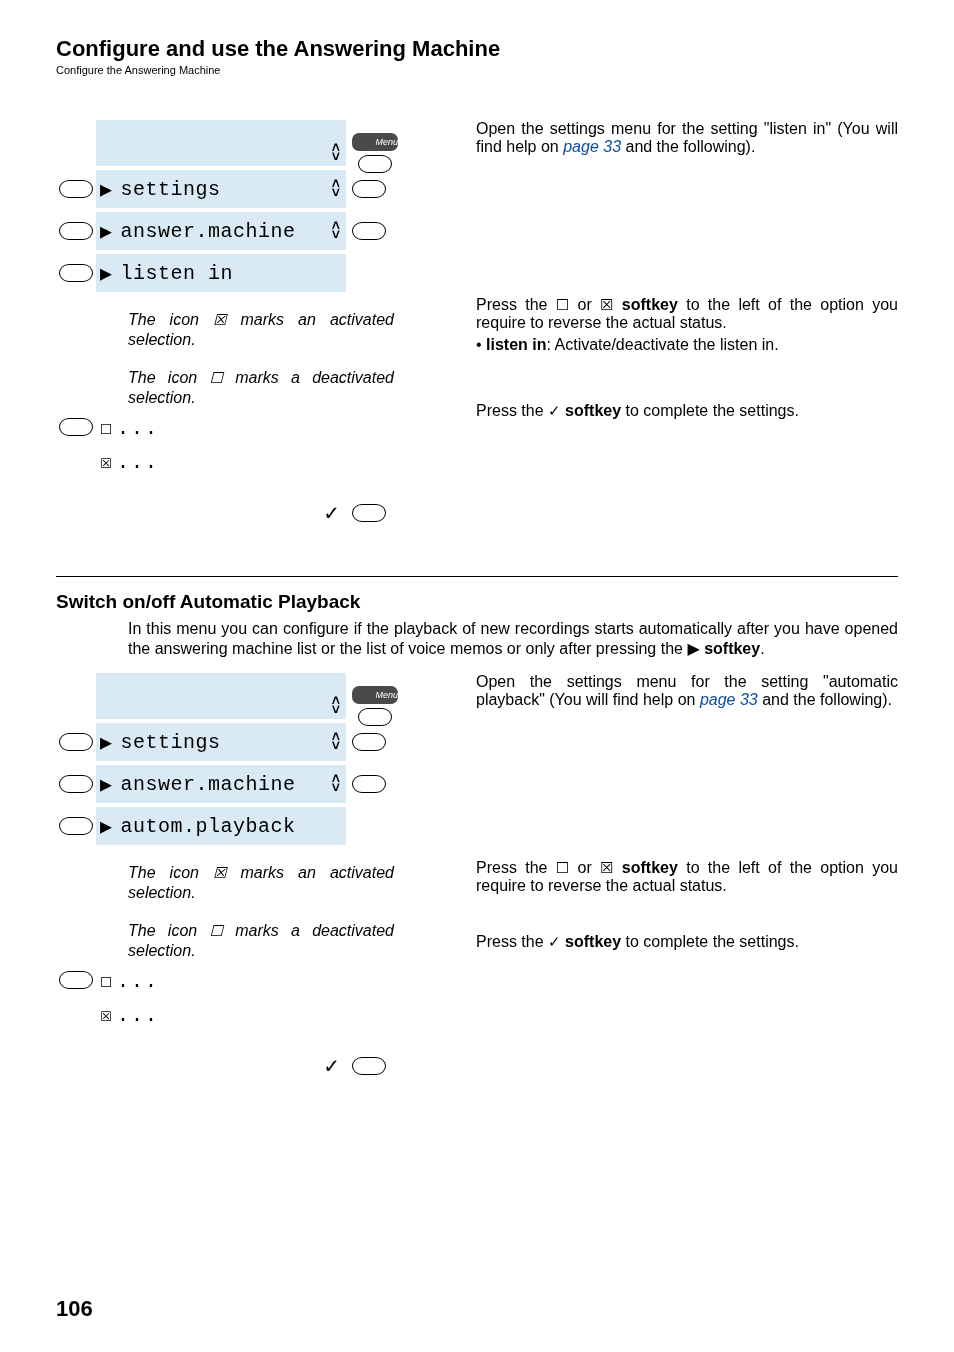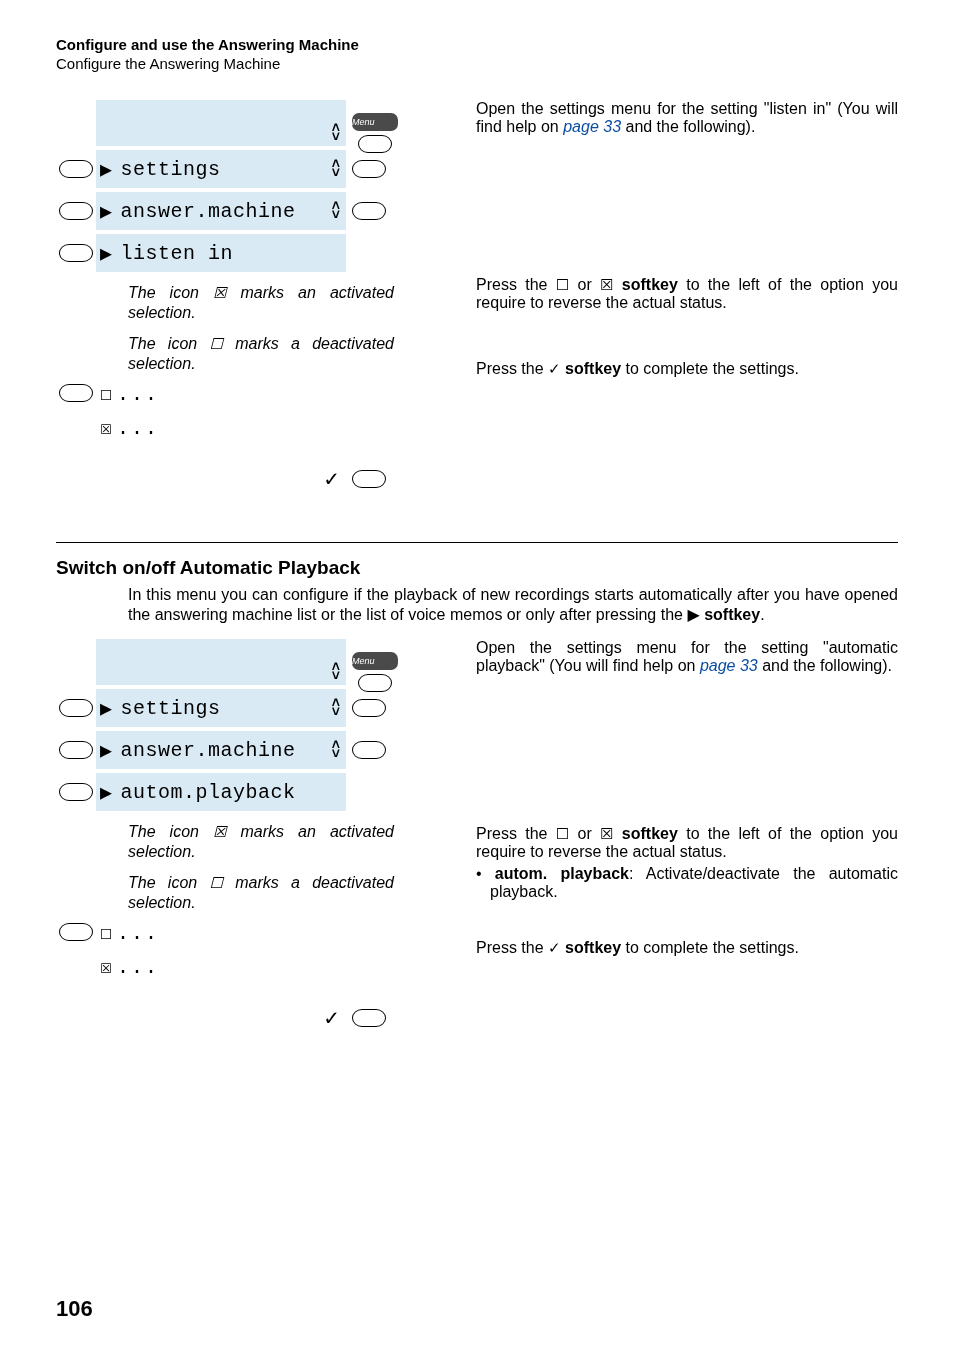--- a/index.html
+++ b/index.html
@@ -5,22 +5,22 @@
   * { box-sizing: border-box; margin: 0; padding: 0; }
   body {
     width: 954px;
     height: 1352px;
     background: #fff;
     font-family: Arial, Helvetica, sans-serif;
     color: #000;
     padding: 36px 56px 30px 56px;
     position: relative;
   }
-  .h1 { font-weight: bold; font-size: 15px; margin-bottom: 2px; }
-  .sub { font-size: 15px; margin-bottom: 28px; }
+  .h1 { font-weight: bold; font-size: 22px; margin-bottom: 2px; }
+  .sub { font-size: 11px; margin-bottom: 44px; }
   .section { display: flex; }
   .left-col { width: 400px; flex-shrink: 0; }
   .right-col { flex: 1; font-size: 16px; text-align: justify; padding-left: 20px; }
   .lcd-row { display: flex; align-items: center; margin-bottom: 4px; height: 38px; }
   .oval {
     width: 34px; height: 18px;
     border: 1.5px solid #000;
     border-radius: 10px / 9px;
     background: #fff;
     flex-shrink: 0;
@@ -31,37 +31,37 @@
     letter-spacing: 0.5px;
   }
   .menu-badge {
     display: inline-block;
     width: 46px; height: 18px;
     background: #4a4a4a;
     border-radius: 7px;
     color: #fff;
     font-size: 9px;
     line-height: 18px;
-    text-align: left;
+    text-align: right;
     font-style: italic;
     margin-top: 20px;
   }
   .arrow-stack {
     display: inline-flex; flex-direction: column;
     line-height: 9px; font-size: 14px; font-weight: bold;
     align-items: center;
   }
   .note {
     font-style: italic;
     font-size: 16px;
     text-align: justify;
     line-height: 1.25;
     padding-left: 72px;
     padding-right: 62px;
-    margin-top: 11px;
+    margin-top: 18px;
     margin-bottom: 4px;
   }
   .checkmark { font-size: 20px; color: #000; }
   .divider { border: 0; border-top: 1px solid #000; margin: 40px 0 14px 0; }
   .h2 { font-weight: bold; font-size: 19px; margin-bottom: 6px; }
   .intro {
     font-size: 16px;
     text-align: justify;
     padding-left: 72px;
     margin-bottom: 14px;
@@ -204,20 +204,23 @@
     </div>
   </div>
 
   <div class="right-col">
     <p style="margin-bottom:140px;">
       <span>Open the settings menu for the setting "listen in" (You will find help on </span><span class="link">page 33</span><span> and the following).</span>
     </p>
     <p>
       <span>Press the </span><span class="sym">☐</span><span> or </span><span class="sym">☒</span><b><span> softkey</span></b><span> to the left of the option you require to reverse the actual status.</span>
     </p>
+    <ul class="bul">
+      <li><b>listen in</b><span>: Activate/deactivate the listen in.</span></li>
+    </ul>
     <p style="margin-top:48px;">
       <span>Press the </span><span class="checkmark" style="font-size:15px;">✓</span><b><span> softkey</span></b><span> to complete the settings.</span>
     </p>
   </div>
 </div>
 
 <hr class="divider">
 
 <div class="h2">Switch on/off Automatic Playback</div>
 <p class="intro">
@@ -321,22 +324,19 @@
     </div>
   </div>
 
   <div class="right-col">
     <p style="margin-bottom:150px;">
       <span>Open the settings menu for the setting "automatic playback" (You will find help on </span><span class="link">page 33</span><span> and the following).</span>
     </p>
     <p>
       <span>Press the </span><span class="sym">☐</span><span> or </span><span class="sym">☒</span><b><span> softkey</span></b><span> to the left of the option you require to reverse the actual status.</span>
     </p>
-    <ul class="bul">
-      <li><b>autom. playback</b><span>: Activate/deactivate the automatic playback.</span></li>
-    </ul>
     <p style="margin-top:38px;">
       <span>Press the </span><span class="checkmark" style="font-size:15px;">✓</span><b><span> softkey</span></b><span> to complete the settings.</span>
     </p>
   </div>
 </div>
 
 <div class="pagenum">106</div>
 
 </body></html>

